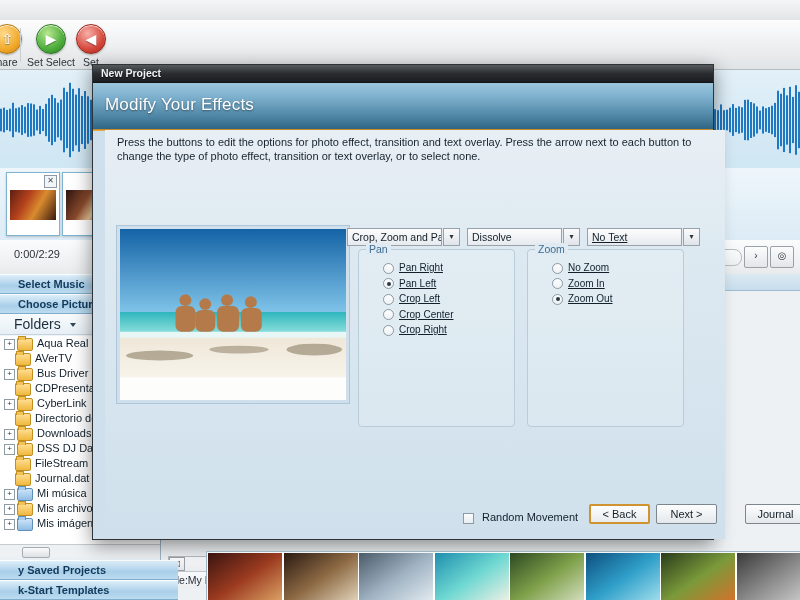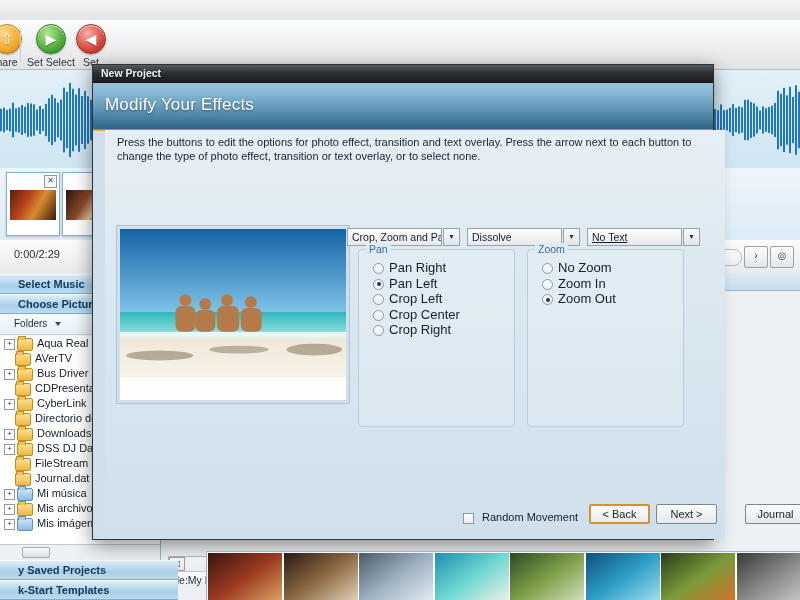--- a/index.html
+++ b/index.html
@@ -48,21 +48,21 @@
   #transport-track{position:absolute;left:160px;top:9px;width:580px;height:15px;
      background:linear-gradient(#fafbfb,#eceff1);border:1px solid #b7bcc0;border-radius:8px;}
 
   
   #sidebar{position:absolute;left:0;top:274px;width:160px;height:326px;
     background:linear-gradient(#f2f6f9,#e6eef4);border-right:1px solid #9fb4c3;}
   .side-hd{position:relative;height:18px;line-height:18px;padding-left:18px;
     font-weight:bold;font-size:11px;color:#123a5c;
     background:linear-gradient(#ddeef9,#a9cfe8 60%,#bcdcf0);
     border-top:1px solid #fbfdfe;border-bottom:1px solid #7fadcc;}
-  #folders-bar{height:20px;line-height:20px;padding-left:14px;font-size:10px;color:#1b2d3c;
+  #folders-bar{height:20px;line-height:20px;padding-left:14px;font-size:14px;color:#1b2d3c;
     background:linear-gradient(#f8fbfd,#e7f0f6);border-bottom:1px solid #c3d4e0;}
   .caret{display:inline-block;margin-left:5px;border-left:3.5px solid transparent;
     border-right:3.5px solid transparent;border-top:4px solid #33475a;vertical-align:middle;}
   #tree{position:absolute;left:0;top:62px;width:160px;height:208px;overflow:hidden;background:#fff;}
   .tnode{height:15px;line-height:15px;white-space:nowrap;font-size:11px;color:#12202c;padding-left:4px;}
   .tplus{display:inline-block;width:9px;height:9px;line-height:8px;font-size:8px;text-align:center;
     border:1px solid #8f9ba3;background:#fff;color:#2c3840;vertical-align:middle;margin-right:2px;}
   .tspace{display:inline-block;width:11px;vertical-align:middle;}
   .tfold{display:inline-block;width:14px;height:11px;vertical-align:middle;margin-right:4px;position:relative;
     background:linear-gradient(#ffdf95,#f0b83f);border:1px solid #c08f20;border-radius:1px 2px 2px 2px;}
@@ -117,21 +117,21 @@
      font-size:10.5px;line-height:16px;padding-left:4px;color:#141f29;overflow:hidden;white-space:nowrap;}
   .ddarrow{position:absolute;top:0;width:17px;height:18px;box-sizing:border-box;
      background:linear-gradient(#fcfcfd,#dfe4e8);border:1px solid #9aa2a9;
      font-size:8px;line-height:16px;text-align:center;color:#2c353d;}
 
   
   .grp{position:absolute;top:119px;height:178px;box-sizing:border-box;
      border:1px solid #b9ccda;border-radius:4px;background:rgba(255,255,255,.16);}
   .grp-lbl{position:absolute;left:7px;top:-7px;padding:0 3px;background:#dfeaf2;
      font-size:10.5px;color:#3f6e93;}
-  .radio-row{position:absolute;left:14px;height:16px;line-height:16px;font-size:13px;color:#12202c;}
+  .radio-row{position:absolute;left:24px;height:16px;line-height:16px;font-size:10px;color:#12202c;text-decoration:underline;}
   .radio{display:inline-block;width:11px;height:11px;border-radius:50%;vertical-align:middle;
      margin-right:5px;box-sizing:border-box;background:linear-gradient(#fdfdfe,#eef2f5);
      border:1px solid #8d99a3;position:relative;}
   .radio.on:after{content:"";position:absolute;left:2.5px;top:2.5px;width:4px;height:4px;
      border-radius:50%;background:#2c3a46;}
 
   #randmove{position:absolute;left:358px;top:380px;height:14px;line-height:14px;font-size:11px;color:#12202c;}
   .chk{display:inline-block;width:11px;height:11px;vertical-align:middle;margin-right:5px;box-sizing:border-box;
      background:linear-gradient(#fbfcfd,#e8edf1);border:1px solid #8d99a3;}
 

